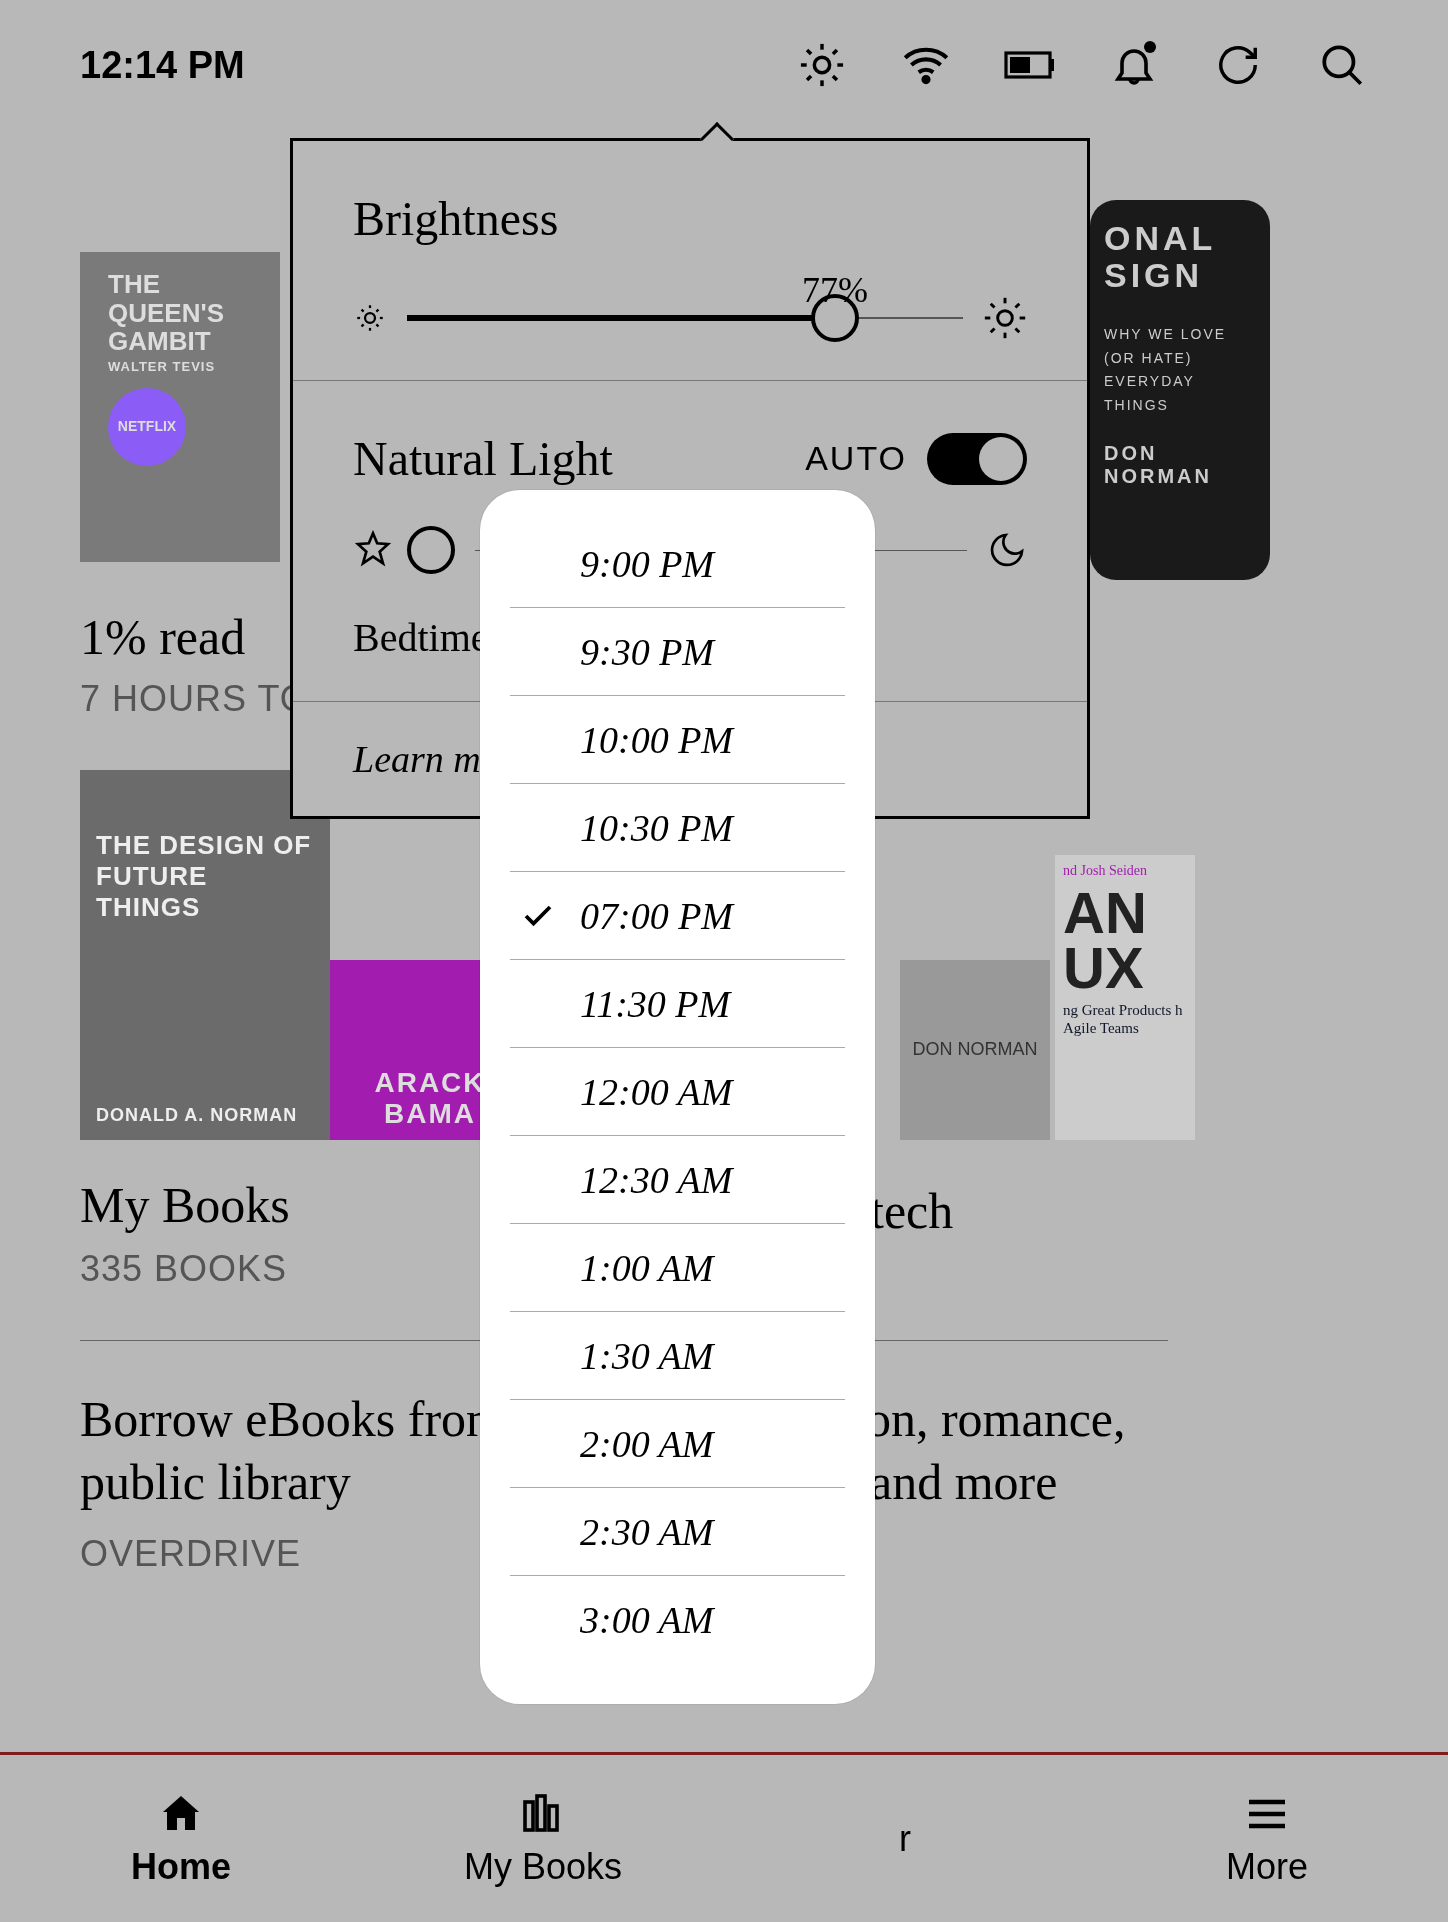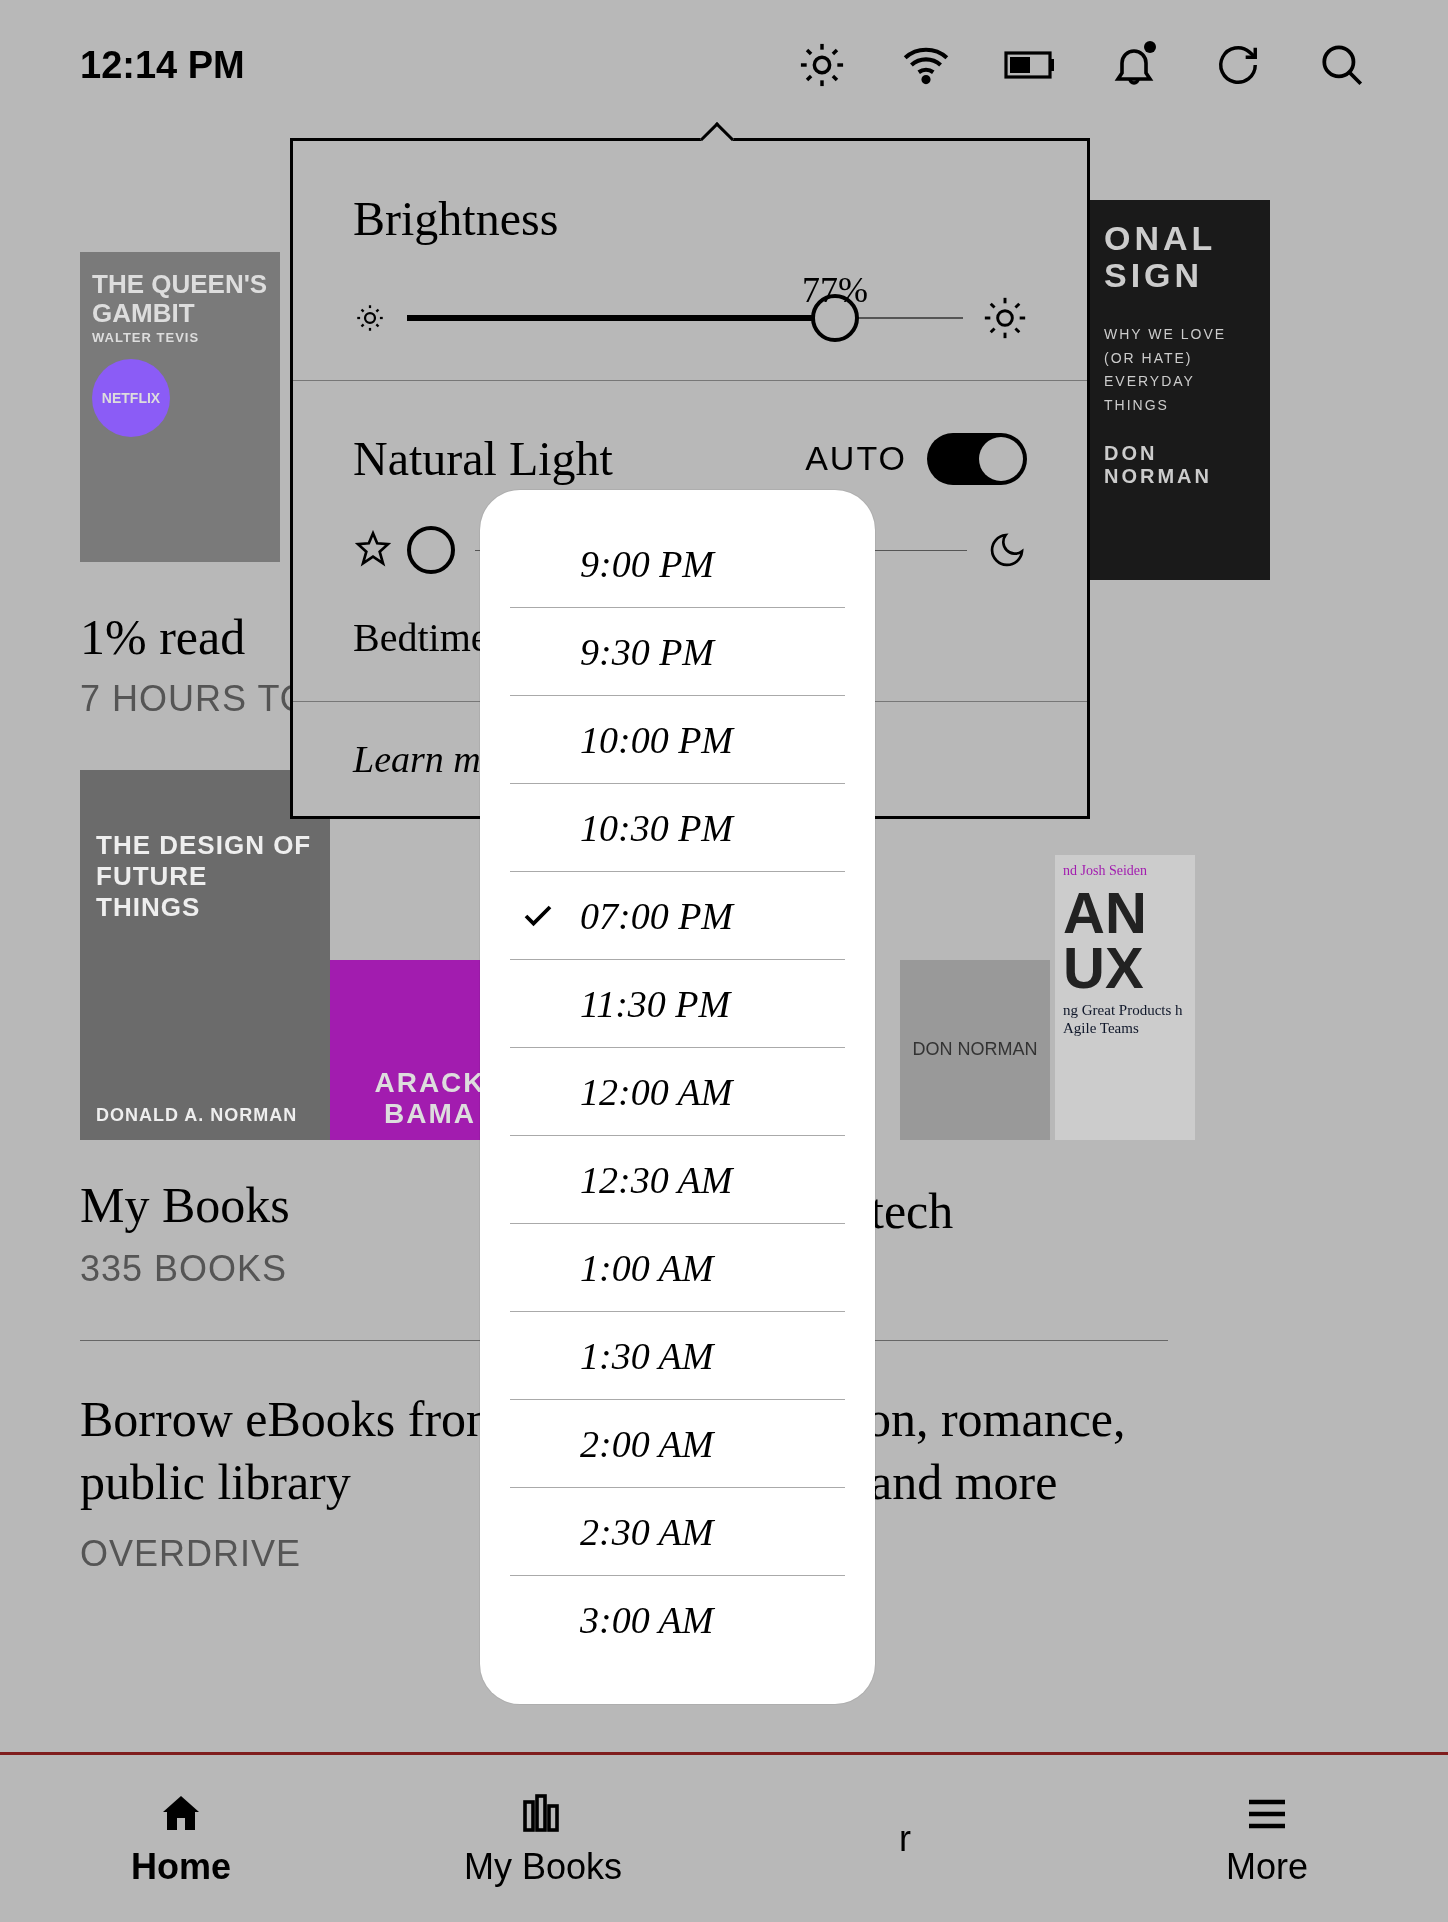--- a/index.html
+++ b/index.html
@@ -200,28 +200,28 @@
   width: 36px; height: 36px;
 }
 
 </style>
 </head>
 <body>
 
 <div class="bg-content">
 
   <div style="position:absolute; top:252px; left:80px; width:200px; height:310px; background:#7a7a7a;">
-    <div style="padding:18px 12px; color:#ddd; font-family: -apple-system, Arial; font-size:26px; font-weight:700; line-height:1.1;">
+    <div style="padding:18px 28px; color:#ddd; font-family: -apple-system, Arial; font-size:26px; font-weight:700; line-height:1.1;">
       <span>THE QUEEN'S GAMBIT</span>
       <div style="font-size:13px; letter-spacing:1px; margin-top:4px;">WALTER TEVIS</div>
       <div style="margin-top:14px; width:78px; height:78px; border-radius:50%; background:#8b5cf6; display:flex; align-items:center; justify-content:center; font-size:14px; font-weight:700;">NETFLIX</div>
     </div>
   </div>
 
-  <div style="position:absolute; top:200px; left:1090px; width:180px; height:380px; background:#1a1a1a; color:#ccc; padding:20px 14px; font-family: -apple-system, Arial;">
+  <div style="position:absolute; top:200px; left:1090px; width:180px; height:380px; background:#1a1a1a; color:#ccc; padding:20px 14px; font-family: -apple-system, Arial; border-radius: 26px;">
     <div style="font-size:34px; font-weight:700; letter-spacing:4px; line-height:1.1;">ONAL SIGN</div>
     <div style="font-size:14px; letter-spacing:2px; margin-top:28px; line-height:1.7;">WHY WE LOVE (OR HATE) EVERYDAY THINGS</div>
     <div style="font-size:20px; letter-spacing:3px; margin-top:24px; font-weight:700;">DON NORMAN</div>
   </div>
 
   <div style="position:absolute; top:608px; left:80px;">
     <div class="section-title">1% read</div>
     <div class="section-sub" style="margin-top:12px;">7 HOURS TO GO</div>
   </div>
 

